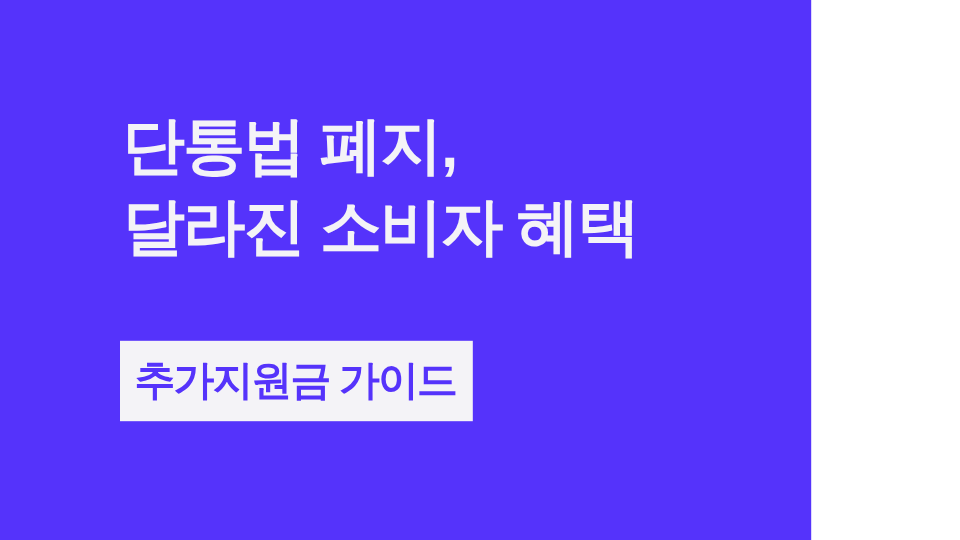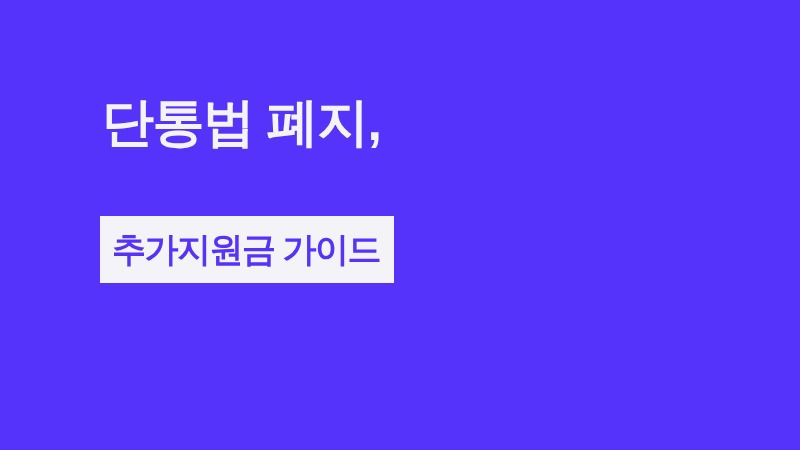--- a/index.html
+++ b/index.html
@@ -4,21 +4,21 @@
 <title>Title Card</title>
 <style>
   html, body {
     margin: 0;
     padding: 0;
     background: #ffffff;
   }
 
   #canvas {
     position: relative;
-    width: 800px;
+    width: 676px;
     height: 450px;
     overflow: hidden;
     background: #5533fb;
     font-family: "Liberation Sans", "DejaVu Sans", sans-serif;
     -webkit-font-smoothing: antialiased;
   }
 
   
   .content {
     position: absolute;
@@ -63,20 +63,21 @@
 </style>
 </head>
 <body>
 
 <div id="canvas">
 
   <div class="content">
 
     <h1 class="headline">
       <span class="headline-line">단통법 폐지,</span>
+      <span class="headline-line">달라진 소비자 혜택</span>
     </h1>
 
     <div class="badge-wrap">
       <span class="badge">추가지원금 가이드</span>
     </div>
 
   </div>
 
 </div>
 

